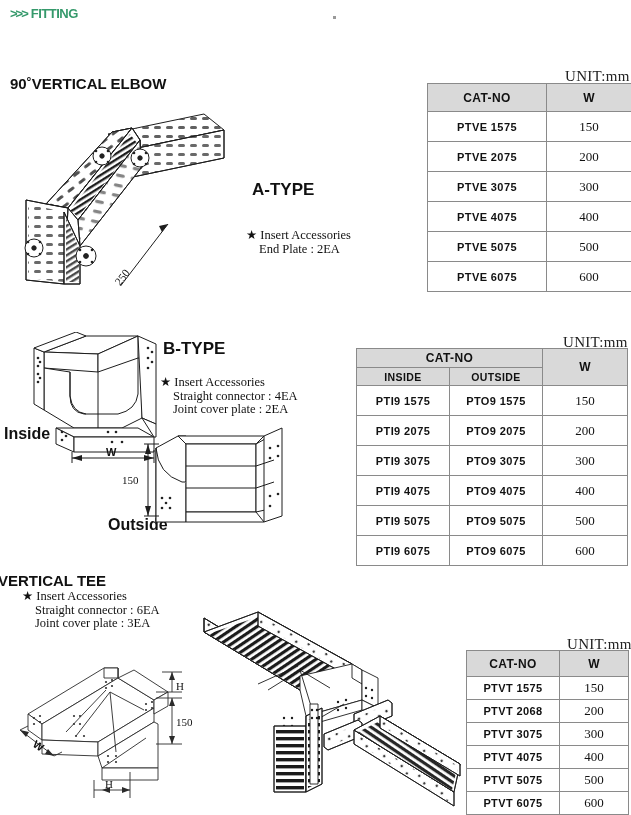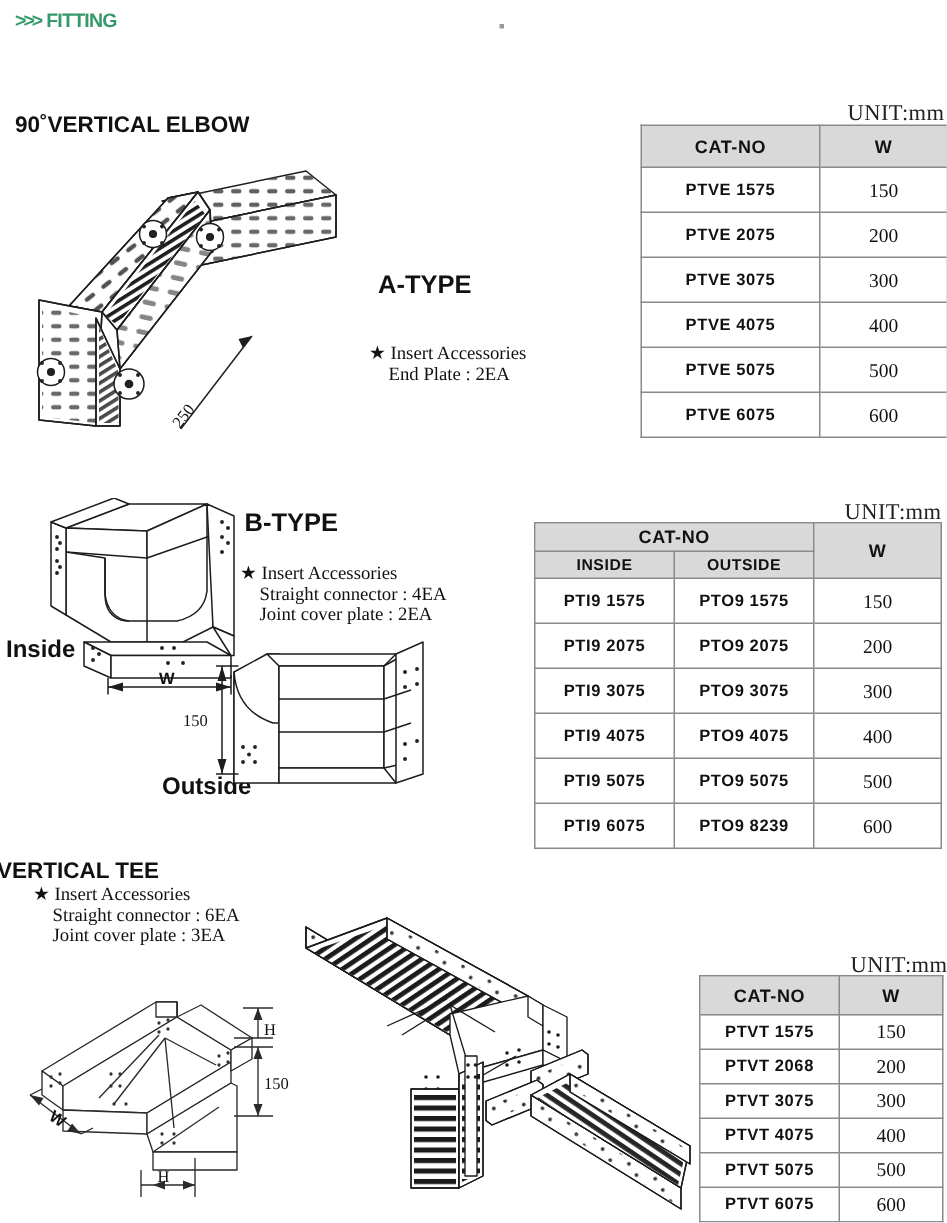--- a/index.html
+++ b/index.html
@@ -664,21 +664,21 @@
       <td class="cat c-out">PTO9 4075</td>
       <td class="w">400</td>
     </tr>
     <tr>
       <td class="cat c-in">PTI9 5075</td>
       <td class="cat c-out">PTO9 5075</td>
       <td class="w">500</td>
     </tr>
     <tr>
       <td class="cat c-in">PTI9 6075</td>
-      <td class="cat c-out">PTO9 8239</td>
+      <td class="cat c-out">PTO9 6075</td>
       <td class="w">600</td>
     </tr>
   </tbody>
 </table>
 
 <div class="unit" id="unit-tee">UNIT:mm</div>
 <table class="spec" id="tbl-tee">
   <thead>
     <tr>
       <th class="h-cat">CAT-NO</th>

